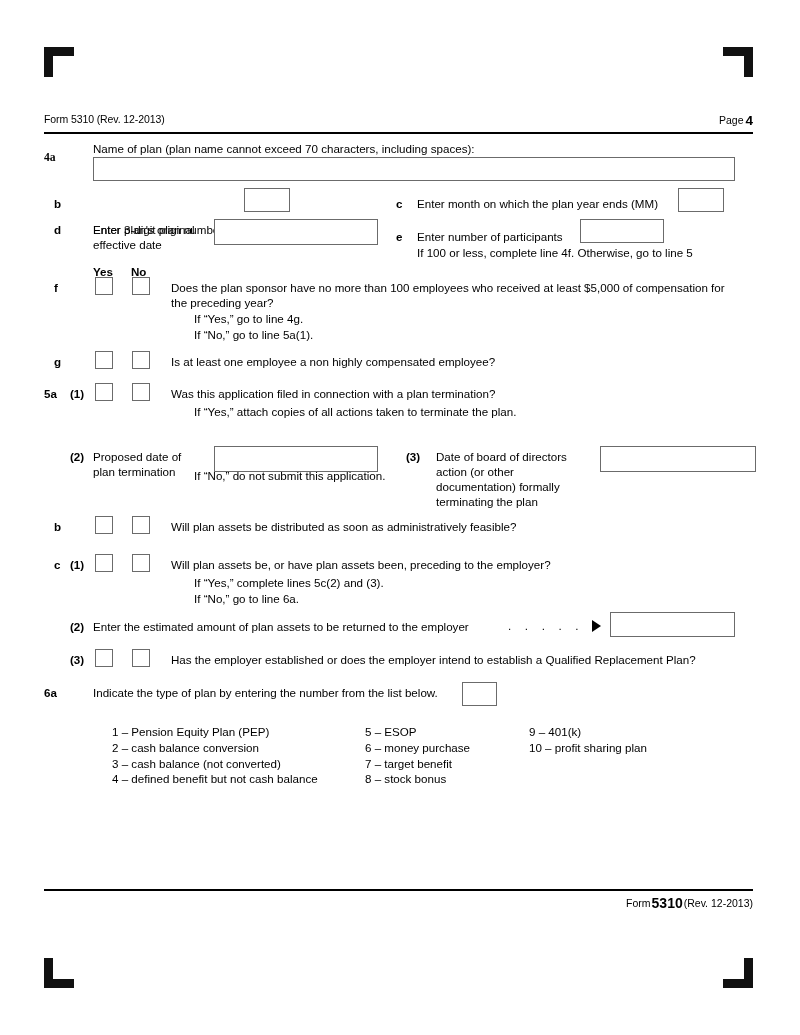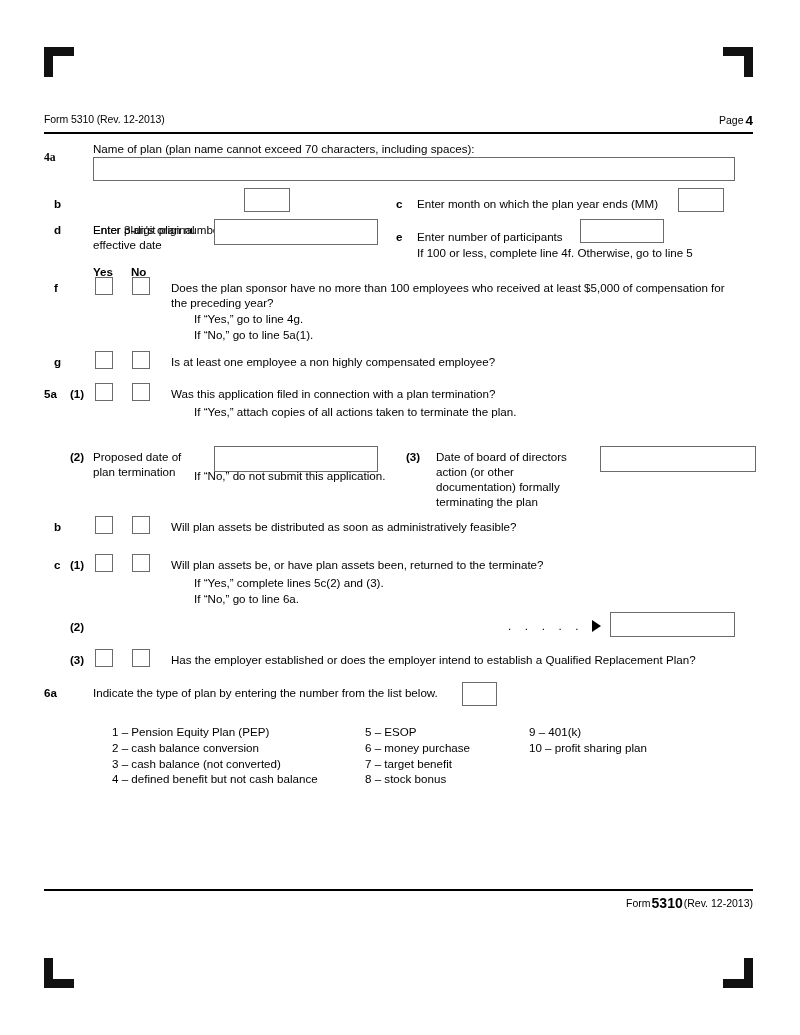--- a/index.html
+++ b/index.html
@@ -233,25 +233,26 @@
 
   <div class="abs num" style="left:54px; top:519px;">b</div>
   <div class="cbx" style="left:95px; top:516px;"></div>
   <div class="cbx" style="left:132px; top:516px;"></div>
   <div class="abs lbl" style="left:171px; top:519px;">Will plan assets be distributed as soon as administratively feasible?</div>
 
   <div class="abs num" style="left:54px; top:557px;">c</div>
   <div class="abs num" style="left:70px; top:557px;">(1)</div>
   <div class="cbx" style="left:95px; top:554px;"></div>
   <div class="cbx" style="left:132px; top:554px;"></div>
-  <div class="abs lbl" style="left:171px; top:557px;">Will plan assets be, or have plan assets been, returned to the terminate?</div>
+  <div class="abs lbl" style="left:171px; top:557px;">Will plan assets be, or have plan assets been, preceding to the employer?</div>
   <div class="abs lbl" style="left:194px; top:575px;">If “Yes,” complete lines 5c(2) and (3).</div>
   <div class="abs lbl" style="left:194px; top:591px;">If “No,” go to line 6a.</div>
 
   <div class="abs num" style="left:70px; top:619px;">(2)</div>
+  <div class="abs lbl" style="left:93px; top:619px;">Enter the estimated amount of plan assets to be returned to the employer</div>
   <div class="leader" style="left:508px; top:619px;">. . . . . . .</div>
   <div class="arrow" style="left:592px; top:620px;"></div>
   <div class="box" style="left:610px; top:612px; width:125px; height:25px;"></div>
 
   <div class="abs num" style="left:70px; top:652px;">(3)</div>
   <div class="cbx" style="left:95px; top:649px;"></div>
   <div class="cbx" style="left:132px; top:649px;"></div>
   <div class="abs lbl" style="left:171px; top:652px;">Has the employer established or does the employer intend to establish a Qualified Replacement Plan?</div>
 
   <div class="abs num" style="left:44px; top:685px;">6a</div>

